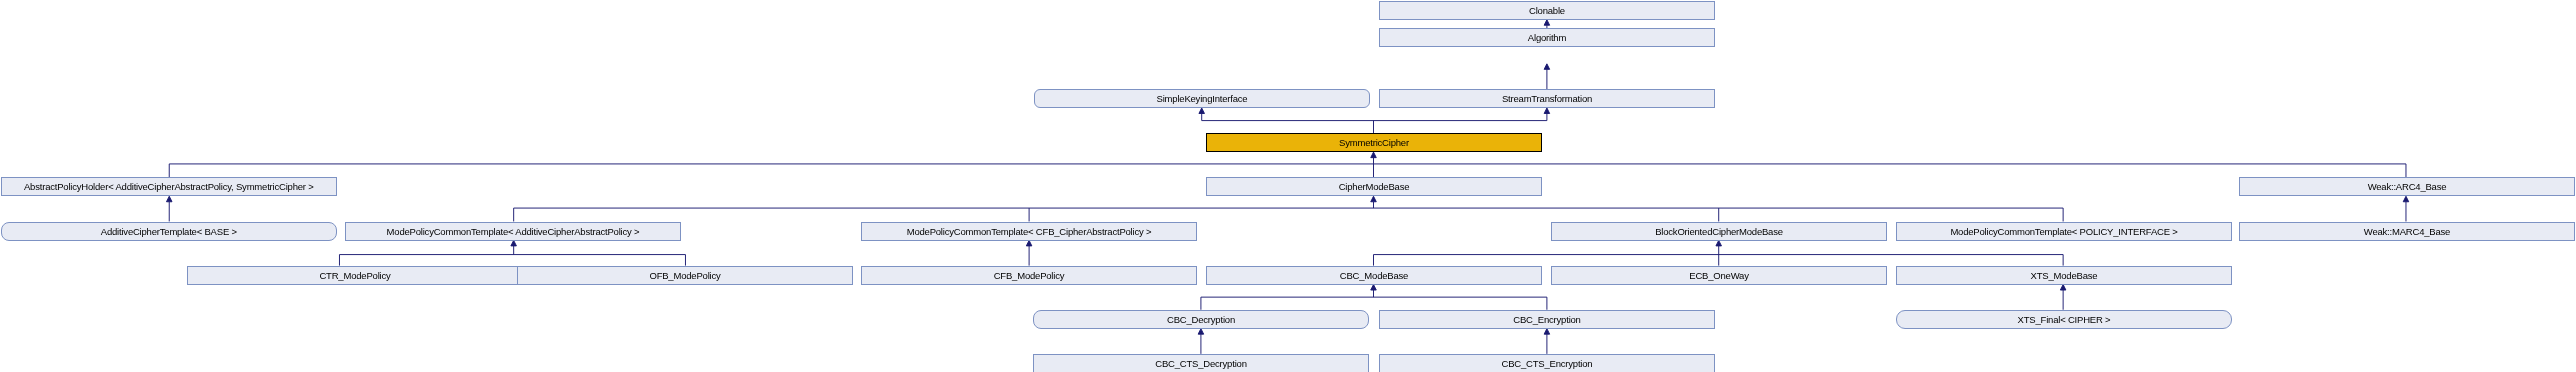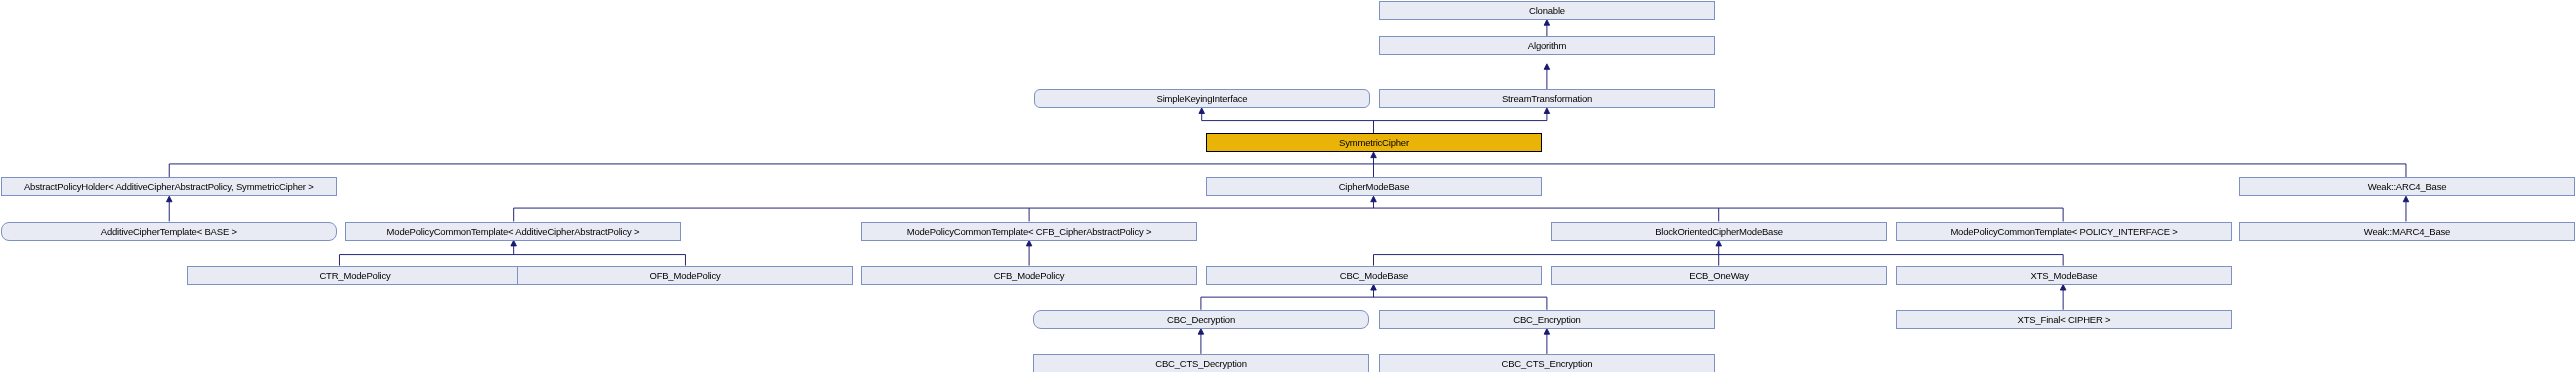--- a/index.html
+++ b/index.html
@@ -98,21 +98,21 @@
 
     <path class="line" d="M1523 449 V424"></path>
     <path d="M1523 417 l-3.5 7 h7 z"></path>
 
     <path class="line" d="M1962 449 V424"></path>
     <path d="M1962 417 l-3.5 7 h7 z"></path>
   </svg>
 
   <div class="node" style="left:1379px; top:0.8px;">Clonable</div>
 
-  <div class="node" style="left:1379px; top:36px;">Algorithm</div>
+  <div class="node" style="left:1379px; top:28px;">Algorithm</div>
 
   <div class="node" style="left:1034px; top:89px;border-radius:6px;">SimpleKeyingInterface</div>
   <div class="node" style="left:1379px; top:89px;">StreamTransformation</div>
 
   <div class="node current" style="left:1206px; top:133px;">SymmetricCipher</div>
 
   <div class="node" style="left:0.8px; top:177px;">AbstractPolicyHolder&lt; AdditiveCipherAbstractPolicy, SymmetricCipher &gt;</div>
   <div class="node" style="left:1206px; top:177px;">CipherModeBase</div>
   <div class="node" style="left:2239px; top:177px;">Weak::ARC4_Base</div>
 
@@ -125,19 +125,19 @@
 
   <div class="node" style="left:187px; top:266px;">CTR_ModePolicy</div>
   <div class="node" style="left:517px; top:266px;">OFB_ModePolicy</div>
   <div class="node" style="left:861px; top:266px;">CFB_ModePolicy</div>
   <div class="node" style="left:1206px; top:266px;">CBC_ModeBase</div>
   <div class="node" style="left:1551px; top:266px;">ECB_OneWay</div>
   <div class="node" style="left:1896px; top:266px;">XTS_ModeBase</div>
 
   <div class="node" style="left:1033px; top:310px;border-radius:8px;">CBC_Decryption</div>
   <div class="node" style="left:1379px; top:310px;">CBC_Encryption</div>
-  <div class="node" style="left:1896px; top:310px;">XTS_Final&lt; CIPHER &gt;</div>
+  <div class="node" style="left:1896px; top:310px;border-radius:9px;">XTS_Final&lt; CIPHER &gt;</div>
 
   <div class="node" style="left:1033px; top:354px;">CBC_CTS_Decryption</div>
   <div class="node" style="left:1379px; top:354px;">CBC_CTS_Encryption</div>
 
 </div>
 
 
 </body></html>

